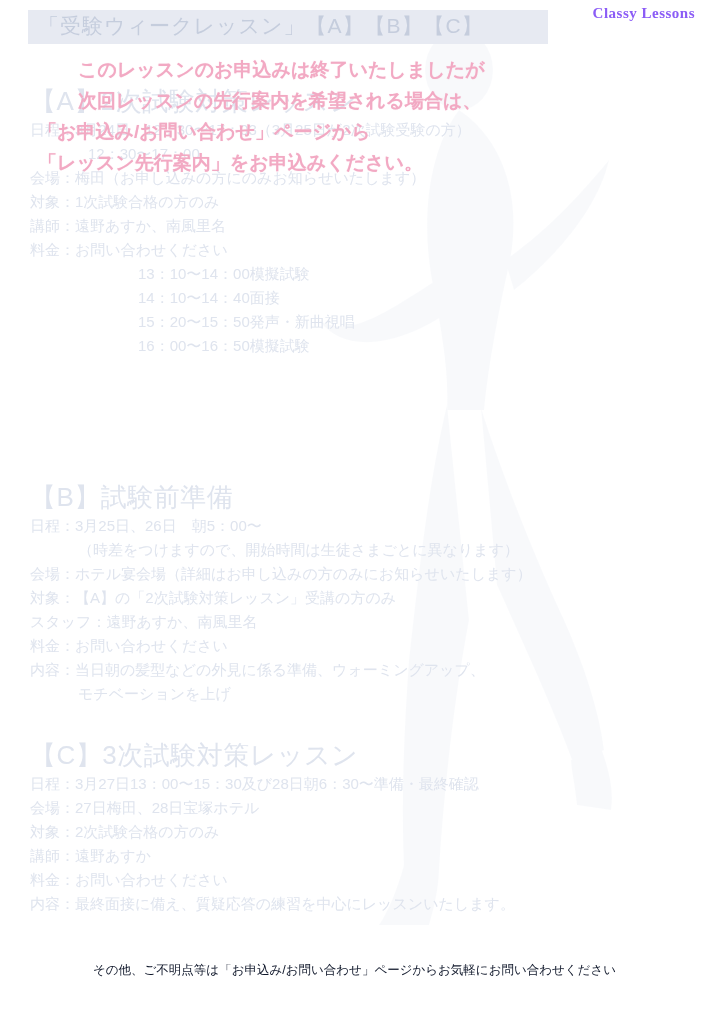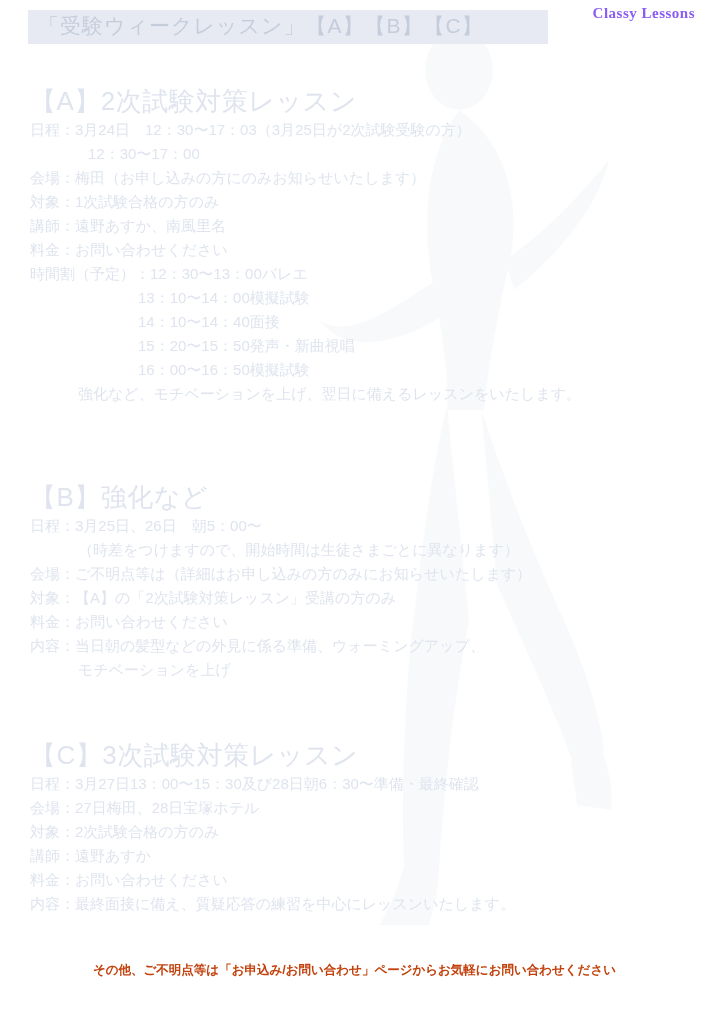--- a/index.html
+++ b/index.html
@@ -107,23 +107,22 @@
   .indent-2 { padding-left: 108px; }
   .indent-3 { padding-left: 48px; }
 
   .footer {
     position: absolute;
     left: 0;
     top: 962px;
     width: 709px;
     text-align: center;
     font-size: 12.5px;
-    color: #c2410c;
+    color: #0f172a;
     z-index: 1;
-    font-weight: bold;
   }
 </style>
 </head>
 <body>
 
 <svg class="watermark" viewBox="0 0 330 940" xmlns="http://www.w3.org/2000/svg">
   <g fill="#f3f5f9">
     <ellipse cx="150" cy="60" rx="34" ry="40"></ellipse>
     <path d="M150 100 C 120 140, 110 210, 125 280 C 132 320, 140 360, 138 400 L 175 400 C 180 350, 190 300, 200 255 C 214 190, 195 130, 150 100 Z"></path>
     <path d="M128 270 C 80 300, 40 330, 10 310 C 35 345, 90 335, 135 305 Z"></path>
@@ -134,43 +133,48 @@
     <path d="M292 738 C 300 760, 305 780, 302 800 L 268 795 C 266 775, 262 758, 262 750 Z"></path>
   </g>
 </svg>
 
 <div class="page">
 
   <div class="header-bar"></div>
   <div class="header-title">「受験ウィークレッスン」【A】【B】【C】</div>
   <div class="brand">Classy Lessons</div>
 
+  <div class="notice">
+    <div class="l1">このレッスンのお申込みは終了いたしましたが</div>
+    <div class="l2">次回レッスンの先行案内を希望される場合は、</div>
+    <div class="l3">「お申込み/お問い合わせ」ページから</div>
+    <div class="l4">「レッスン先行案内」をお申込みください。</div>
+  </div>
 
   <div class="section sec-a">
     <div class="sec-title">【A】2次試験対策レッスン</div>
     <div class="row">日程：3月24日　12：30〜17：03（3月25日が2次試験受験の方）</div>
     <div class="row indent-1">12：30〜17：00</div>
     <div class="row">会場：梅田（お申し込みの方にのみお知らせいたします）</div>
     <div class="row">対象：1次試験合格の方のみ</div>
     <div class="row">講師：遠野あすか、南風里名</div>
     <div class="row">料金：お問い合わせください</div>
-    <div class="row">時間割（予定）：12：30〜13：00バレエ</div>
     <div class="row indent-2">13：10〜14：00模擬試験</div>
     <div class="row indent-2">14：10〜14：40面接</div>
     <div class="row indent-2">15：20〜15：50発声・新曲視唱</div>
     <div class="row indent-2">16：00〜16：50模擬試験</div>
-    <div class="row indent-3">強化など、モチベーションを上げ、翌日に備えるレッスンをいたします。</div>
   </div>
 
   <div class="section sec-b">
-    <div class="sec-title">【B】強化など</div>
+    <div class="sec-title">【B】試験前準備</div>
     <div class="row">日程：3月25日、26日　朝5：00〜</div>
     <div class="row indent-3">（時差をつけますので、開始時間は生徒さまごとに異なります）</div>
-    <div class="row">会場：ご不明点等は（詳細はお申し込みの方のみにお知らせいたします）</div>
+    <div class="row">会場：ホテル宴会場（詳細はお申し込みの方のみにお知らせいたします）</div>
     <div class="row">対象：【A】の「2次試験対策レッスン」受講の方のみ</div>
+    <div class="row">スタッフ：遠野あすか、南風里名</div>
     <div class="row">料金：お問い合わせください</div>
     <div class="row">内容：当日朝の髪型などの外見に係る準備、ウォーミングアップ、</div>
     <div class="row indent-3">モチベーションを上げ</div>
   </div>
 
   <div class="section sec-c">
     <div class="sec-title">【C】3次試験対策レッスン</div>
     <div class="row">日程：3月27日13：00〜15：30及び28日朝6：30〜準備・最終確認</div>
     <div class="row">会場：27日梅田、28日宝塚ホテル</div>
     <div class="row">対象：2次試験合格の方のみ</div>

